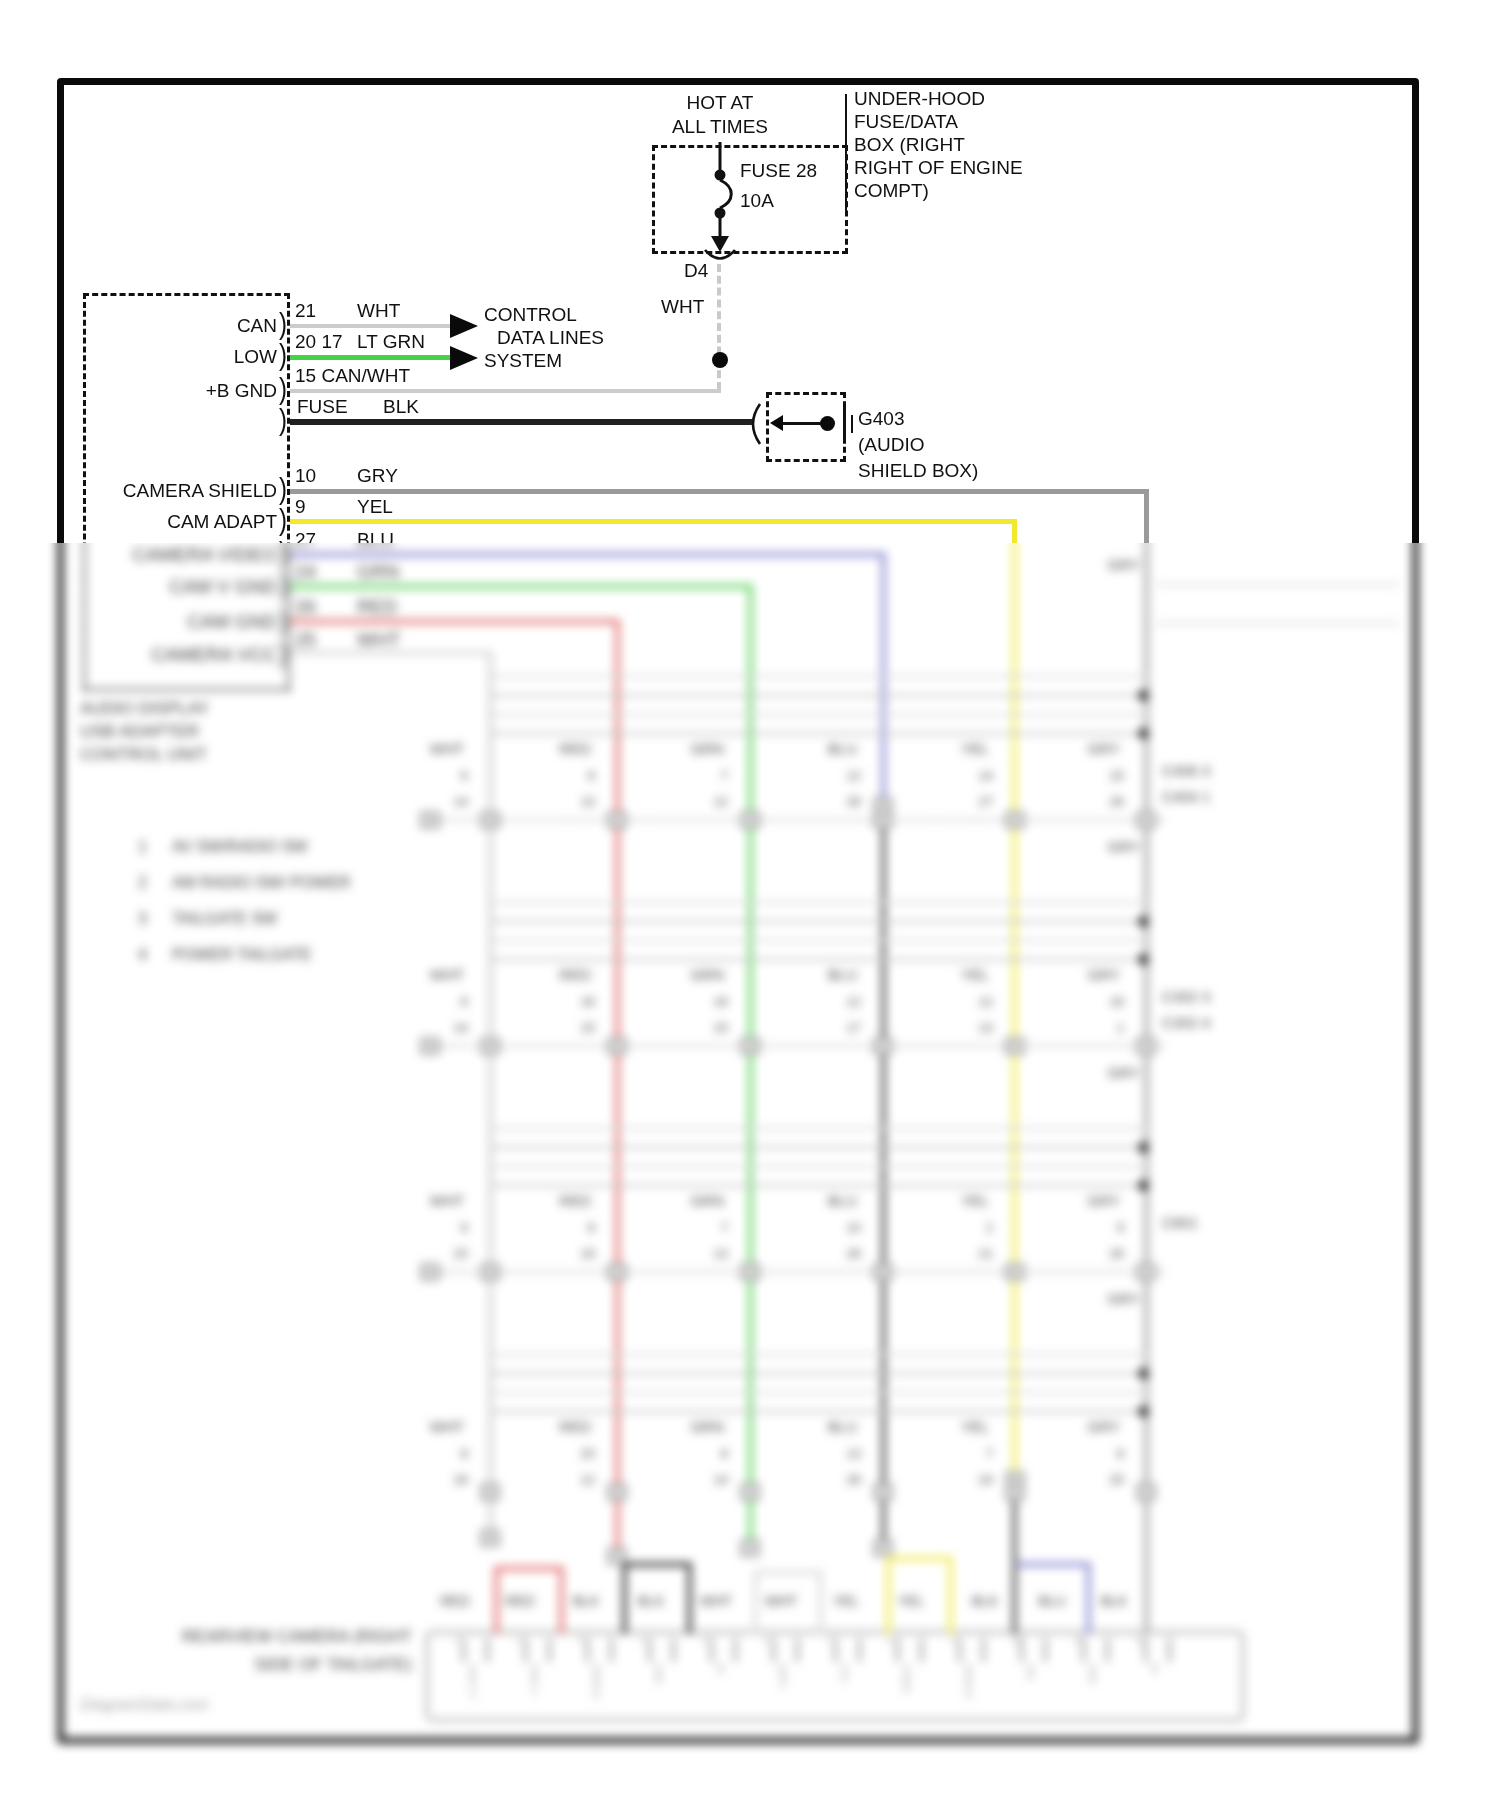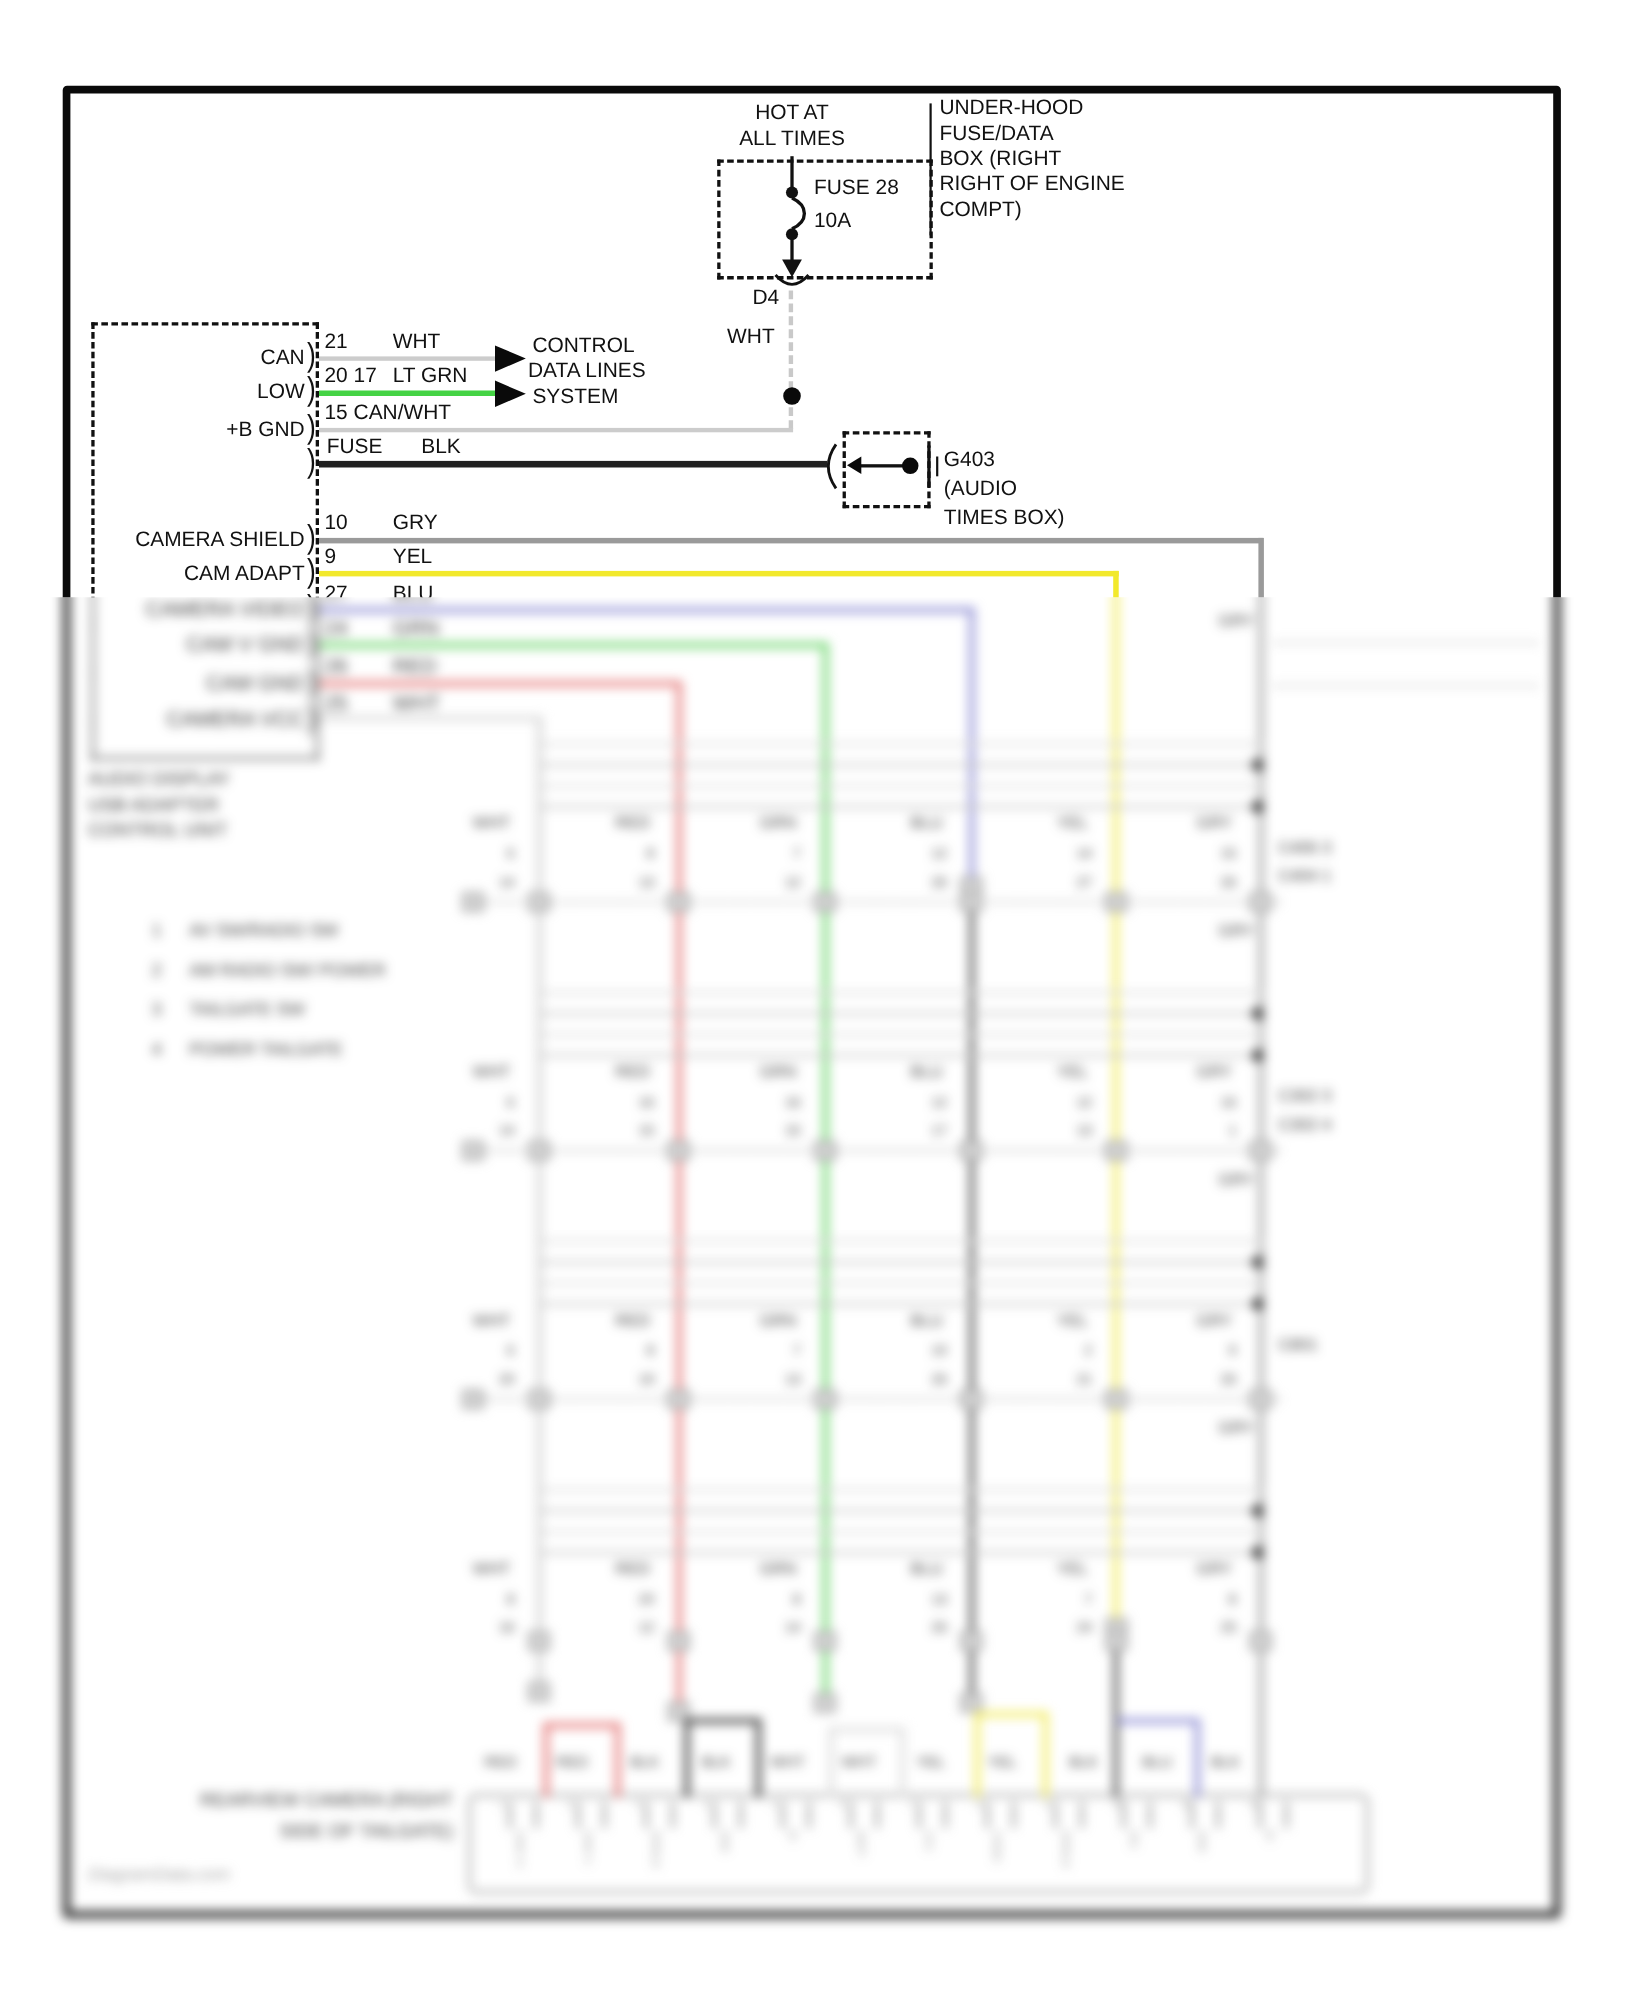--- a/index.html
+++ b/index.html
@@ -61,35 +61,35 @@
       <div class="t" style="left:684px;top:260px;">D4</div>
       <div class="dashv" style="left:717px;top:264px;height:126px;"></div>
       <div class="t" style="left:661px;top:296px;">WHT</div>
       <div class="dot" style="left:712px;top:352px;width:16px;height:16px;"></div>
 
       <div style="position:absolute;left:83px;top:293px;width:201px;height:392px;border:3px dashed #111;"></div>
 
       <div class="arrow-r" style="left:450px;top:314px;"></div>
       <div class="arrow-r" style="left:450px;top:346px;"></div>
       <div class="t" style="left:484px;top:304px;">CONTROL</div>
-      <div class="t" style="left:480px;top:327px;">DATA LINES</div>
+      <div class="t" style="left:497px;top:327px;">DATA LINES</div>
       <div class="t" style="left:484px;top:350px;">SYSTEM</div>
 
       <svg width="18" height="44" viewBox="0 0 18 44" style="left:744px;top:402px;">
         <path d="M16,2 Q2,22 16,42" fill="none" stroke="#111" stroke-width="2.6"></path>
       </svg>
       <div style="position:absolute;left:766px;top:392px;width:74px;height:64px;border:3px dashed #111;"></div>
       <div class="wire" style="left:778px;top:422px;width:52px;height:3px;background:#111;"></div>
       <div class="arrow-l" style="left:770px;top:415px;"></div>
       <div class="dot" style="left:820px;top:416px;width:15px;height:15px;"></div>
       <div class="wire" style="left:843px;top:405px;width:3px;height:38px;background:#111;"></div>
       <div class="wire" style="left:851px;top:415px;width:2px;height:18px;background:#111;"></div>
       <div class="t" style="left:858px;top:408px;">G403</div>
       <div class="t" style="left:858px;top:434px;">(AUDIO</div>
-      <div class="t" style="left:858px;top:460px;">TIMES BOX)</div>
+      <div class="t" style="left:858px;top:460px;">SHIELD BOX)</div>
 
       <div class="t" style="left:80px;top:698px;font-size:17px;">AUDIO DISPLAY</div>
       <div class="t" style="left:80px;top:721px;font-size:17px;">USB ADAPTER</div>
       <div class="t" style="left:80px;top:744px;font-size:17px;">CONTROL UNIT</div>
 
       <div class="t tr" style="left:100px;top:1626px;width:312px;font-size:17px;position:absolute;">REARVIEW CAMERA (RIGHT</div>
       <div class="t tr" style="left:100px;top:1654px;width:312px;font-size:17px;position:absolute;">SIDE OF TAILGATE)</div>
       <div class="t" style="left:80px;top:1694px;font-size:16px;font-style:italic;color:#8f8f8f;">DiagramData.com</div>
 
       <div style="position:absolute;left:425px;top:1630px;width:812px;height:84px;border:4px solid #b3b3b3;border-radius:8px;"></div>

